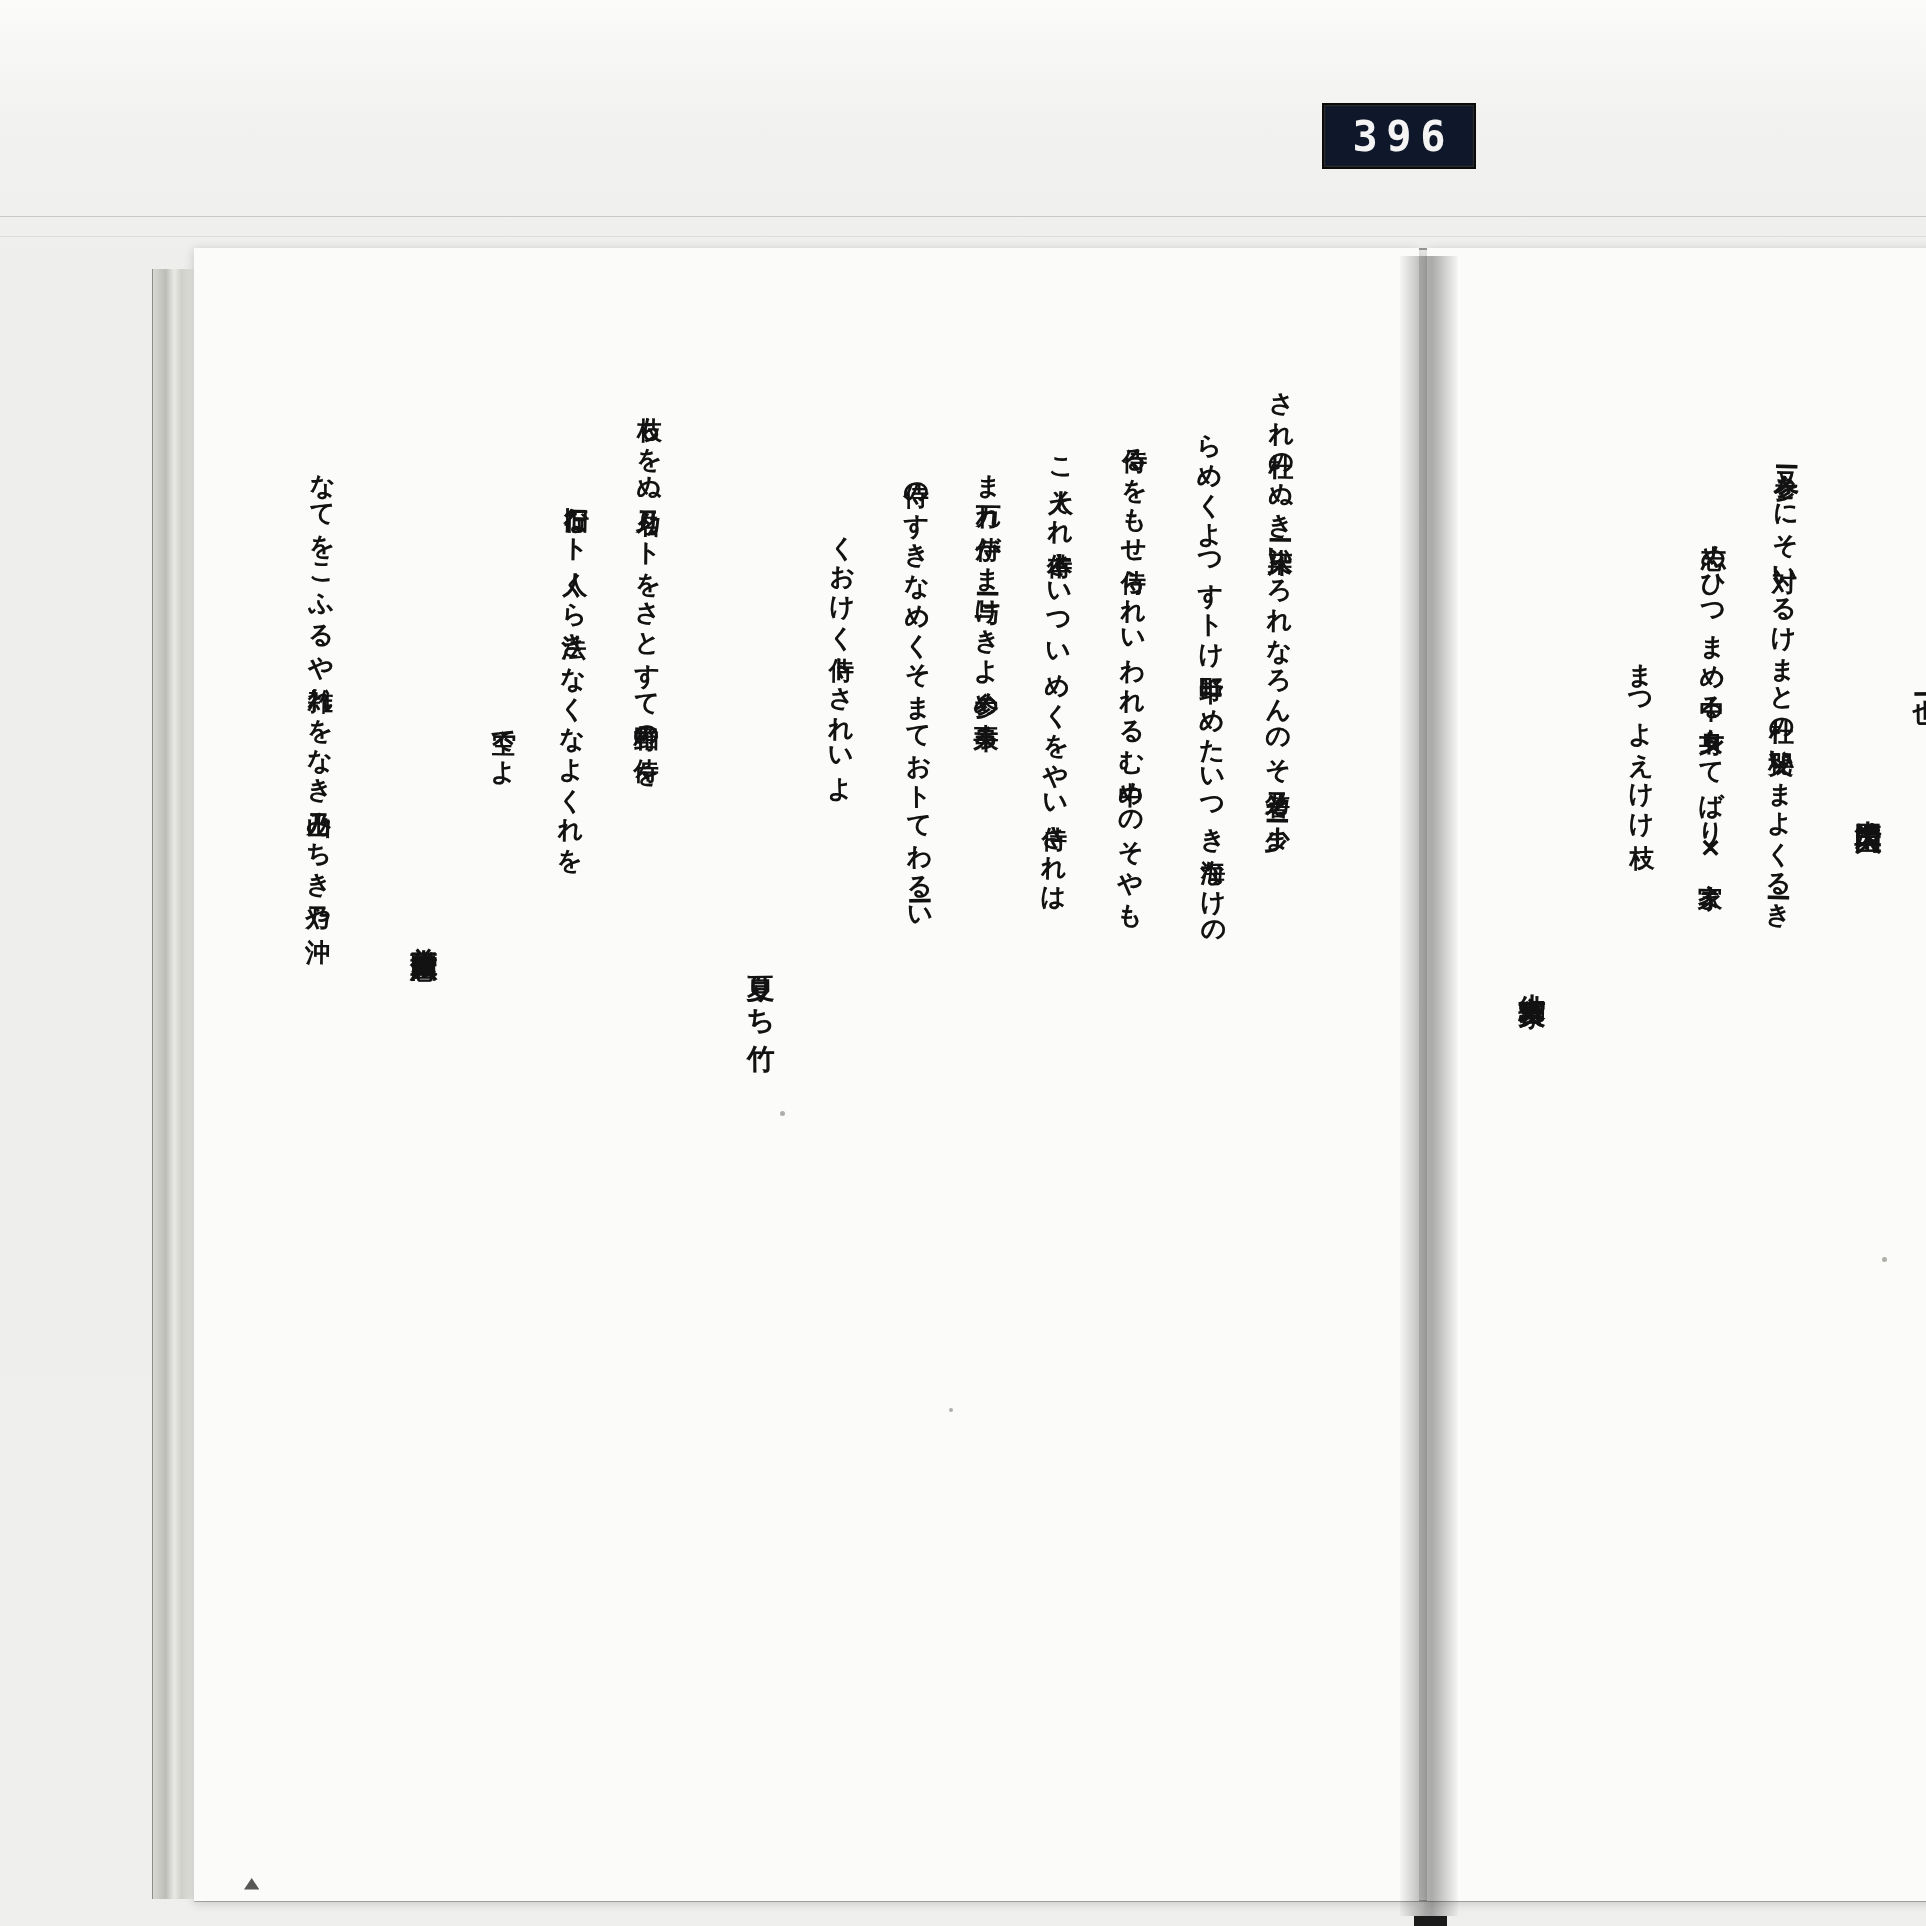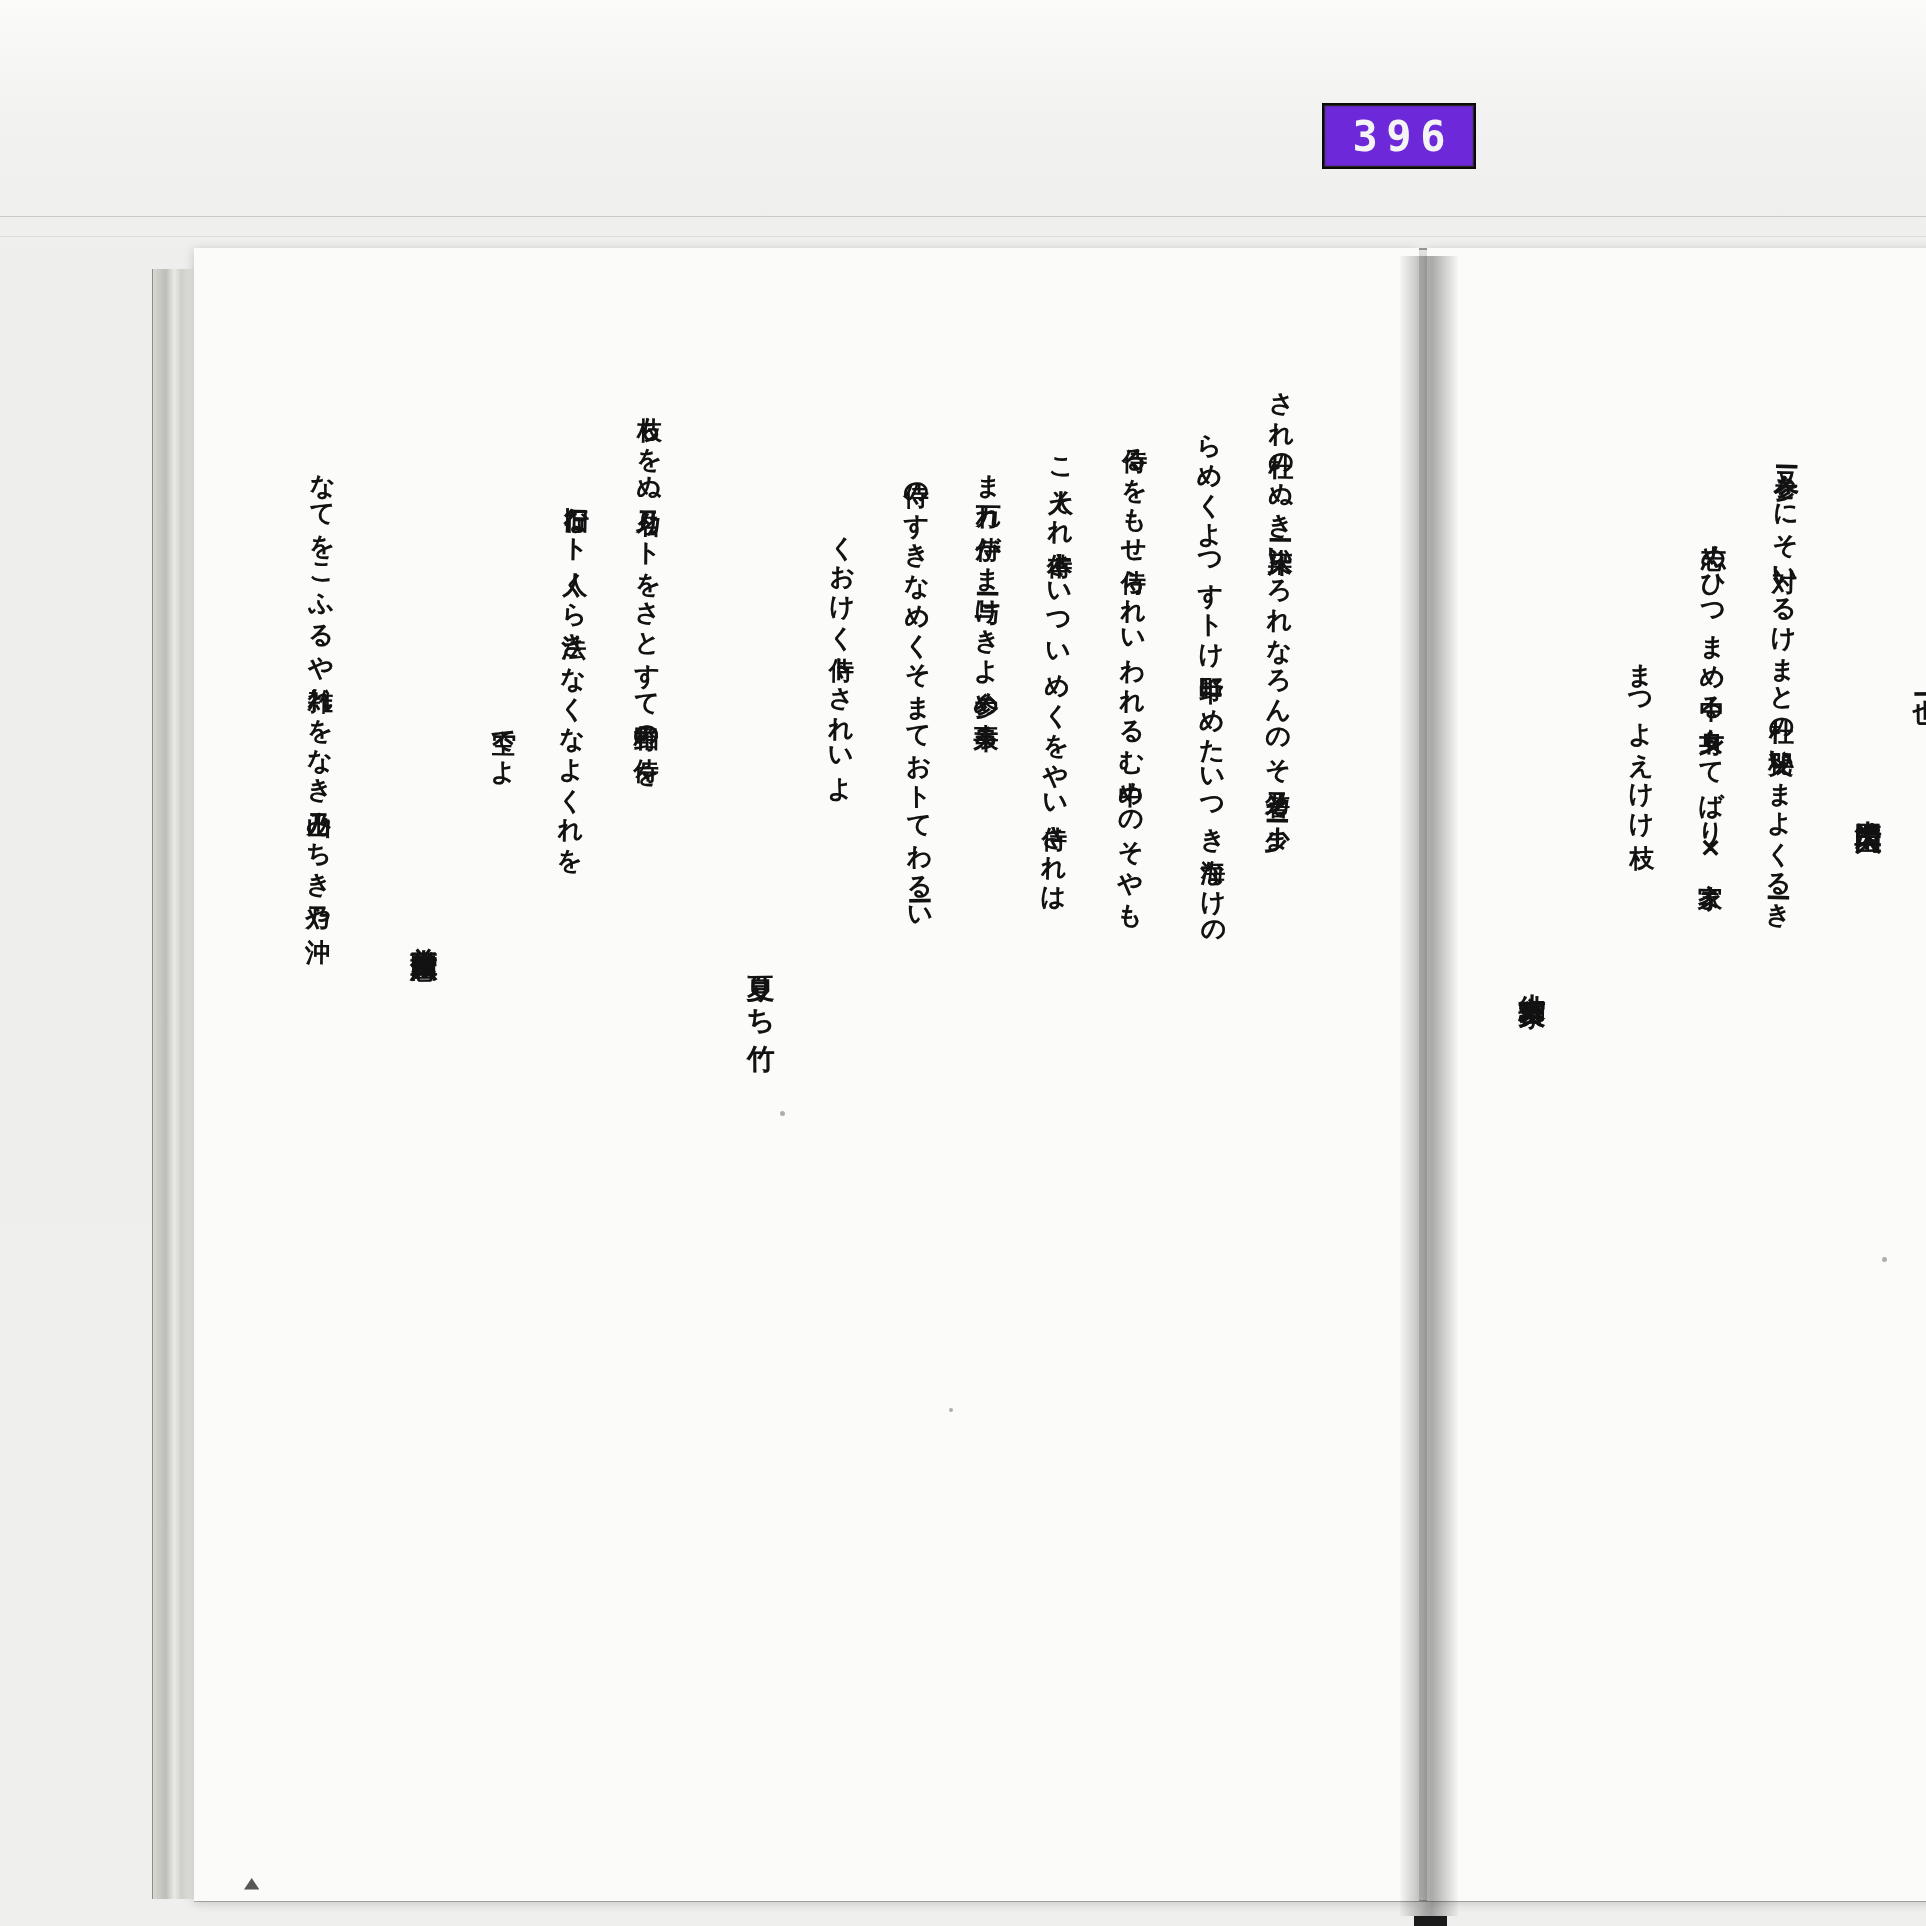--- a/index.html
+++ b/index.html
@@ -42,21 +42,21 @@
   .scan-rule.r1 { top: 216px; }
   .scan-rule.r2 { top: 236px; background:#dcdcd9; height:0.8px; }
 
   
   #frame-plate {
     position: absolute;
     left: 1322px;
     top: 103px;
     width: 150px;
     height: 62px;
-    background: #6d28d9;
+    background: #0f172a;
     border: 2.3px solid #0a0a0a;
     display: flex;
     align-items: center;
     justify-content: center;
     box-shadow: 0 0 0 1.2px #2a2a2a inset;
   }
   #frame-plate .num {
     color: #f4f4f4;
     font-family: "DejaVu Sans Mono", monospace;
     font-size: 42px;

